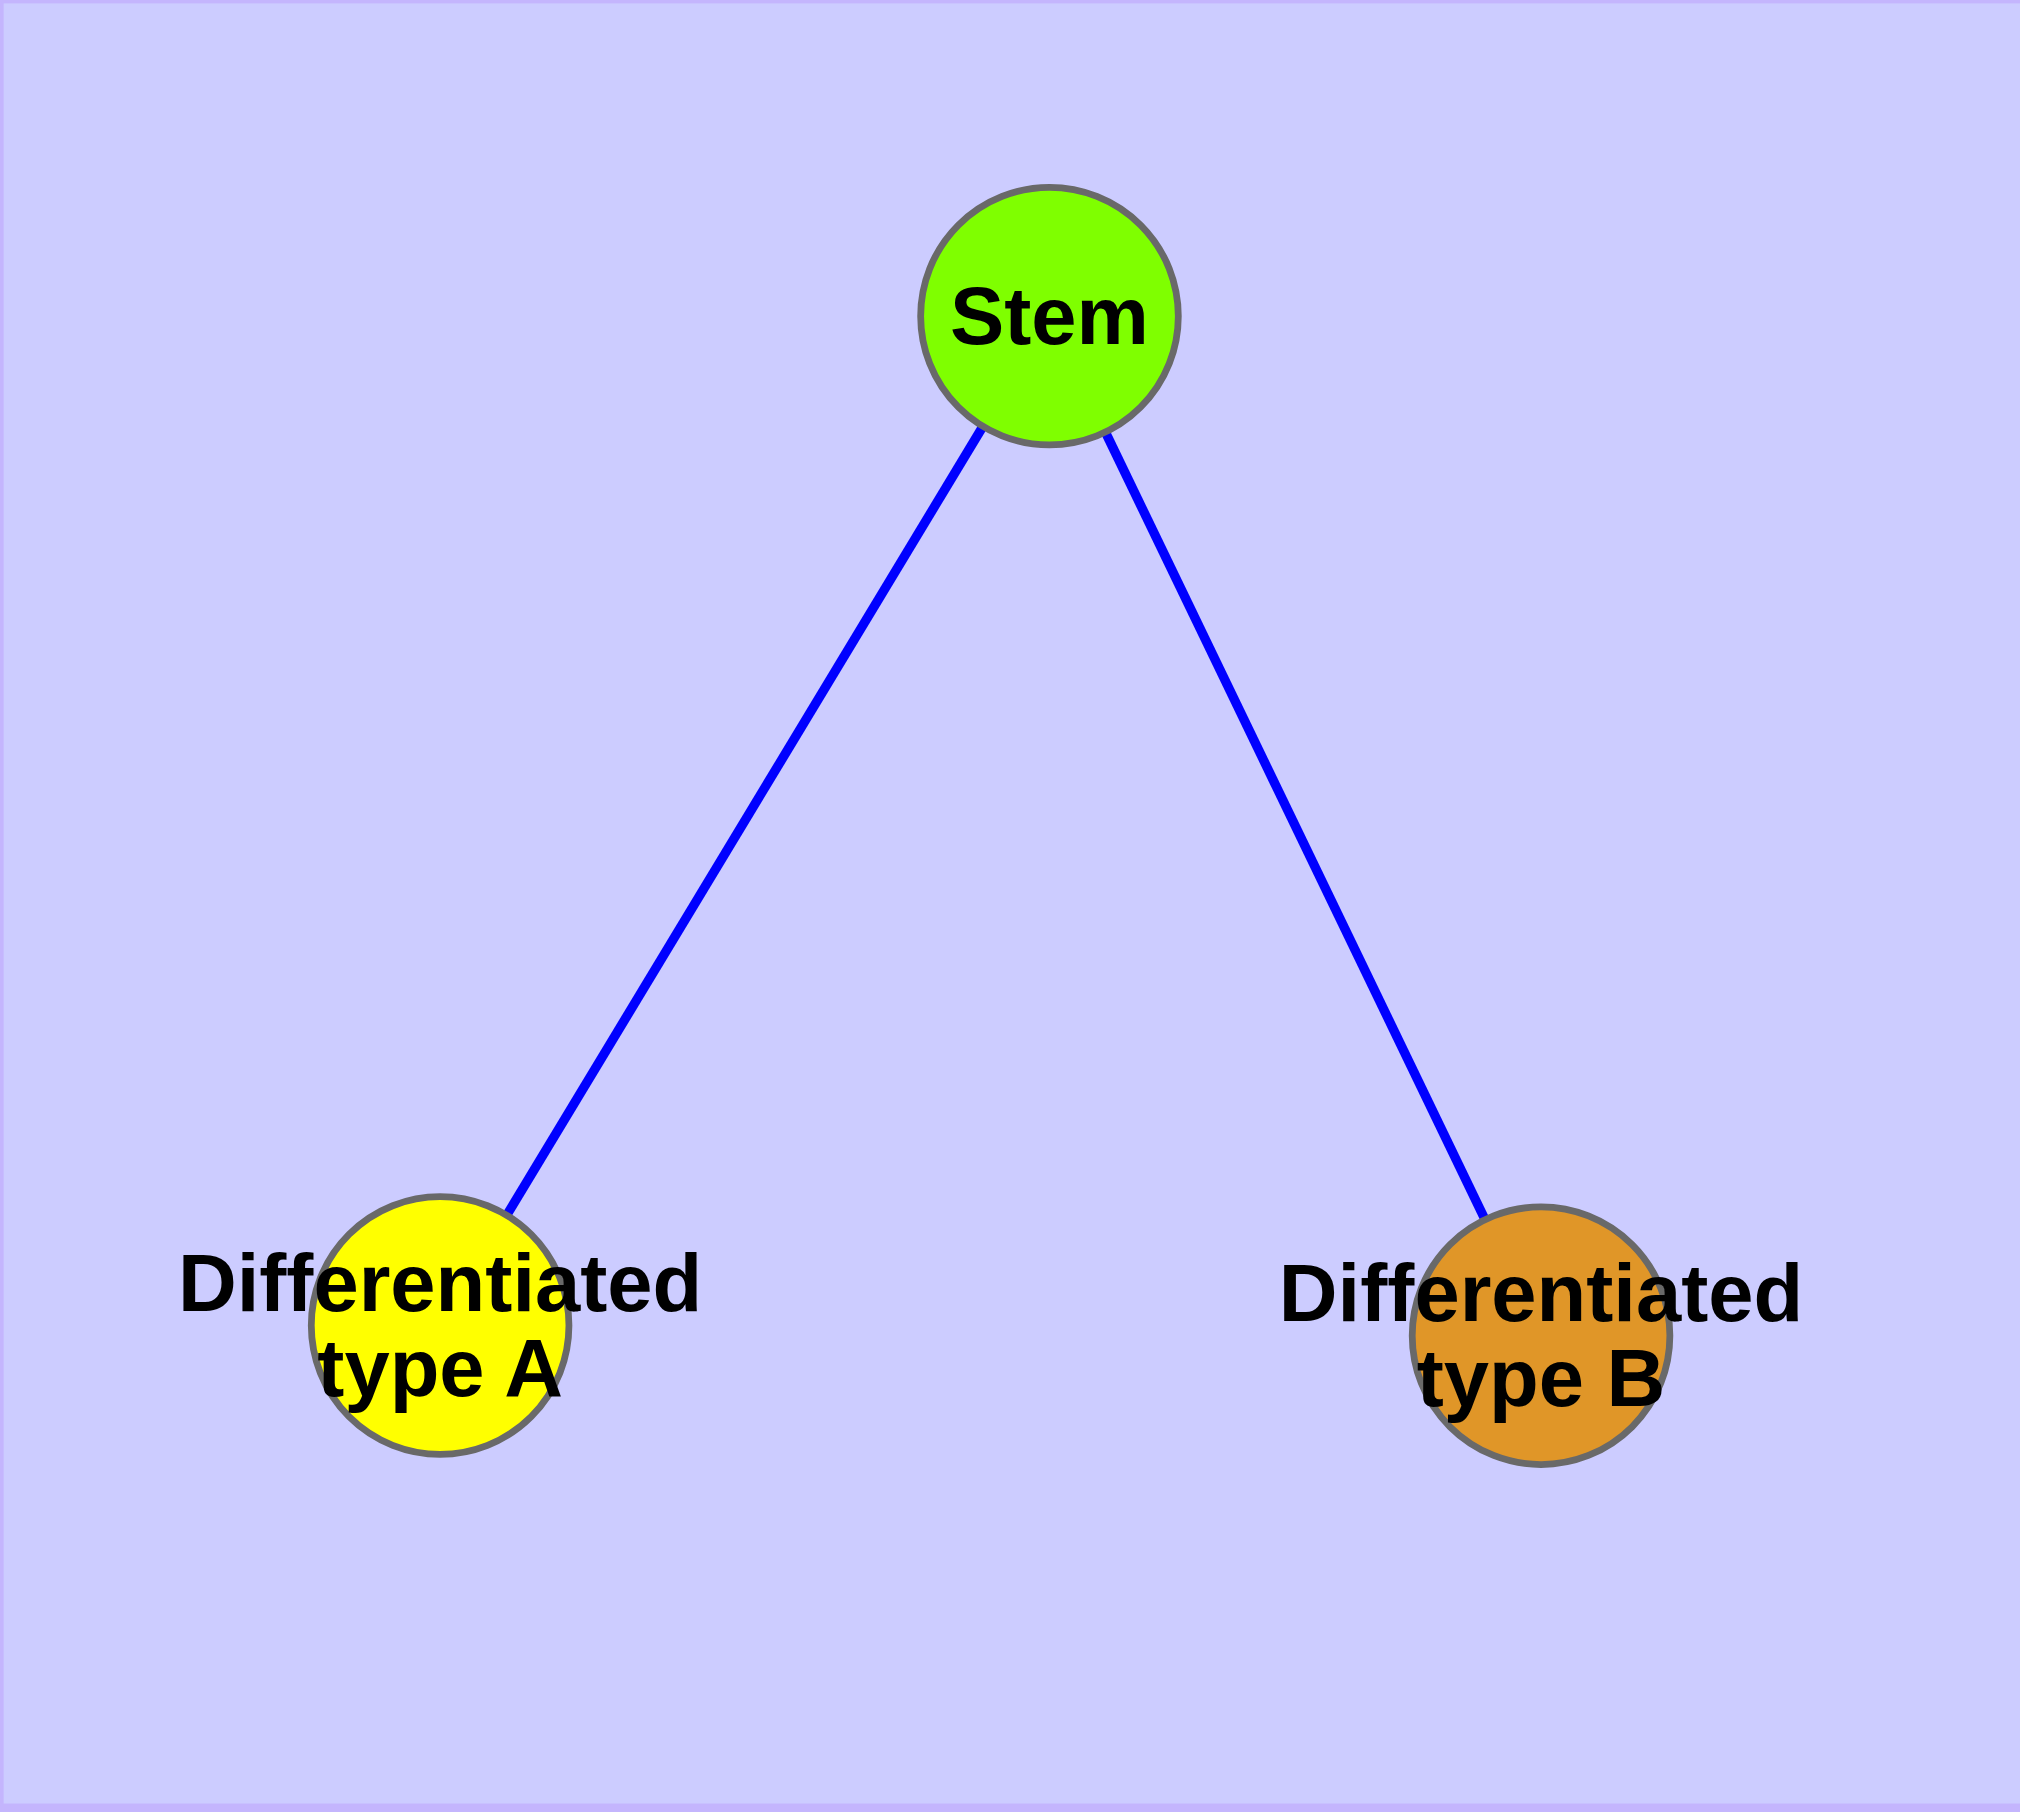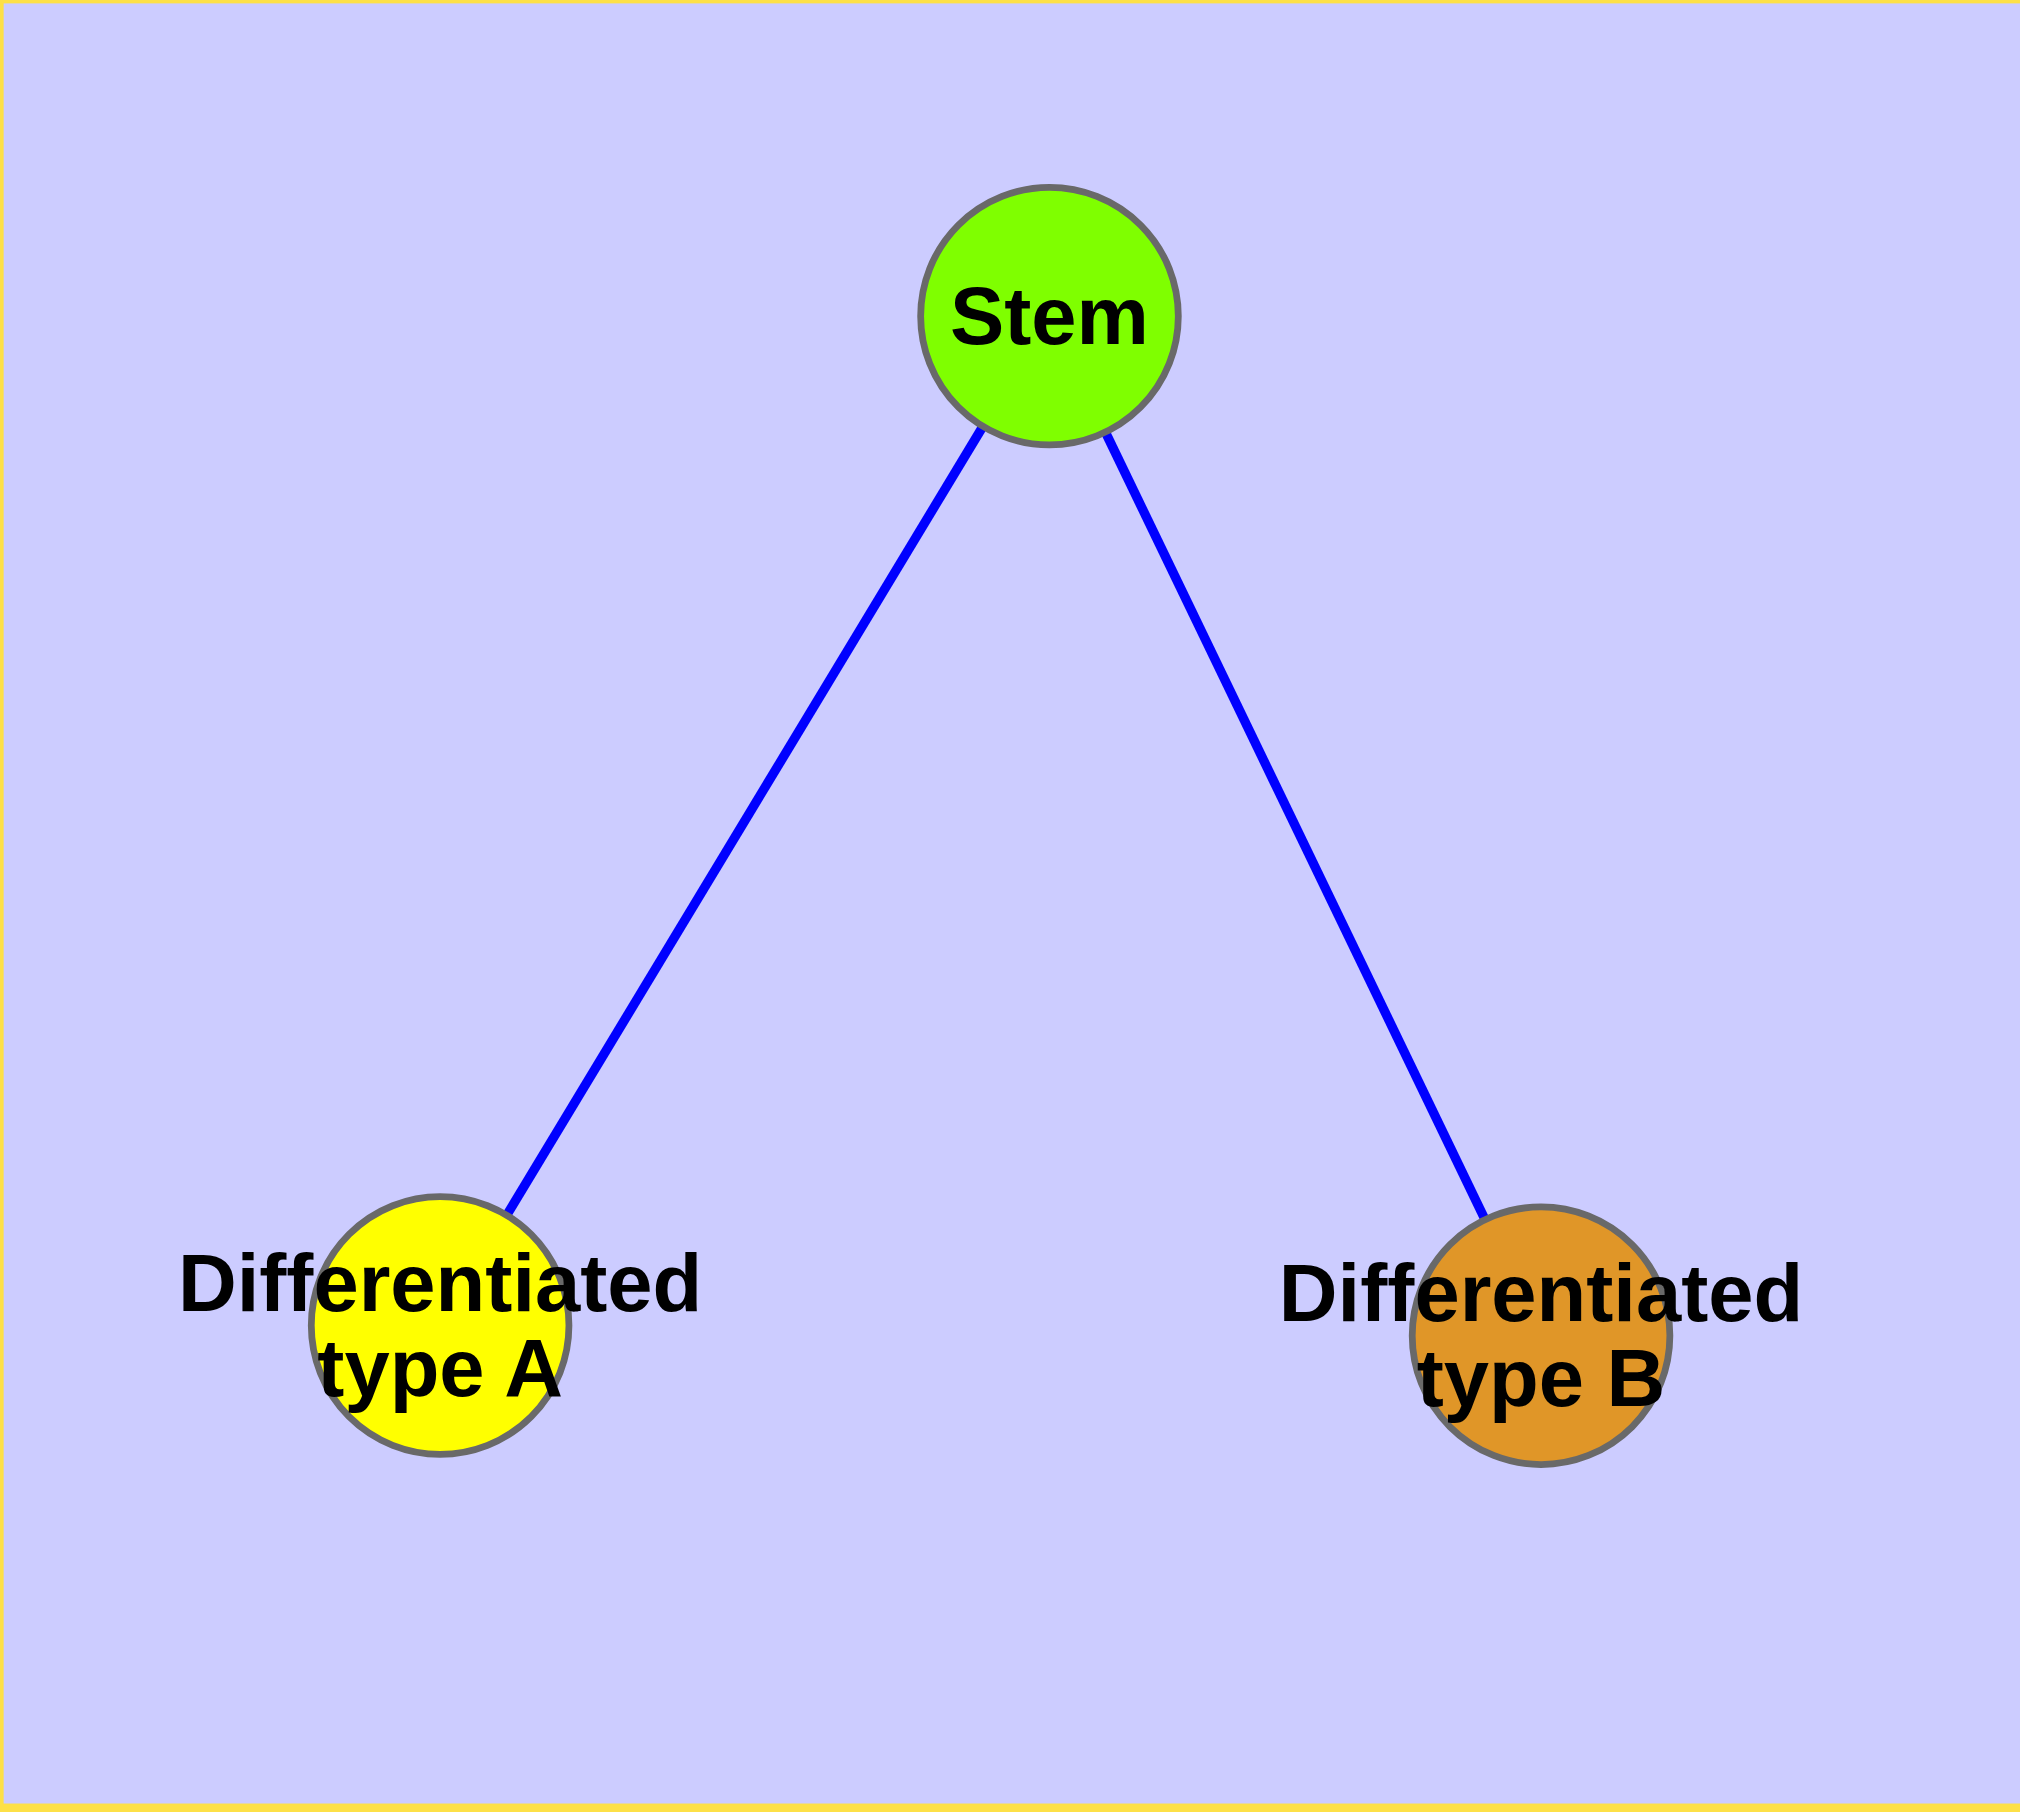--- a/index.html
+++ b/index.html
@@ -31,21 +31,21 @@
     font-family: "Liberation Sans", sans-serif;
     font-weight: bold;
     fill: #000000;
     text-anchor: middle;
     white-space: pre;
   }
 </style>
 </head>
 <body>
 
-<div id="graph-canvas" style="background: #fde047;">
+<div id="graph-canvas" style="background: #c4b5fd;">
   <svg id="graph-svg" viewBox="0 0 2384 2138">
     <rect id="bg-rect" x="4" y="4" width="2380" height="2124" fill="#CCCCFF"></rect>
 
     <g id="edges-layer">
       <line id="edge-stem-to-a" x1="1161.510728404343" y1="499.7019784011512" x2="595.4892715956572" y2="1437.2980215988487" stroke="#0000FF" stroke-width="11"></line>
       <line id="edge-stem-to-b" x1="1302.2746738247452" y1="506.3145389847732" x2="1753.7253261752548" y2="1442.6854610152268" stroke="#0000FF" stroke-width="11"></line>
     </g>
 
     <g id="nodes-layer">
       <circle id="node-stem-circle" cx="1238" cy="373" r="152" fill="#7FFF00" stroke="#696969" stroke-width="8"></circle>

